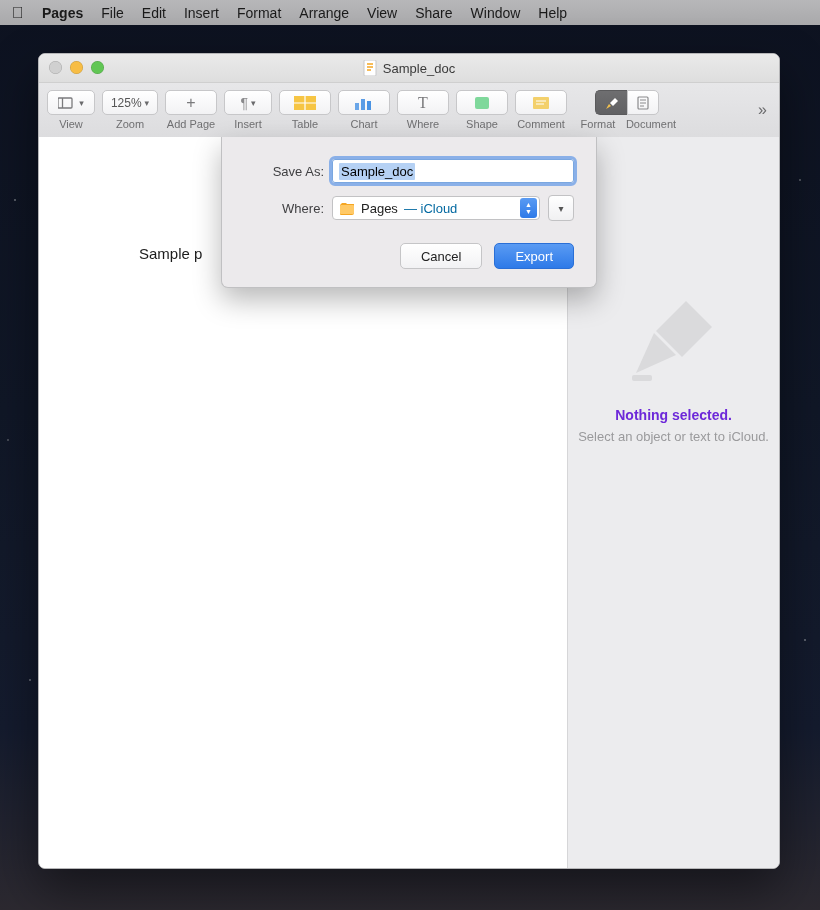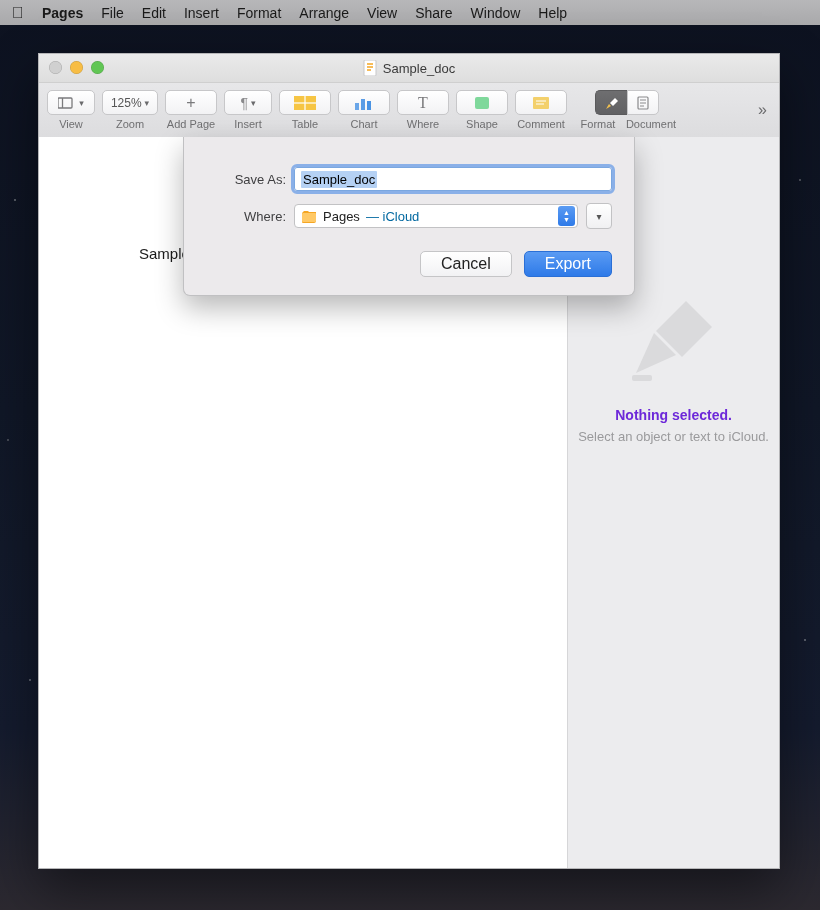--- a/index.html
+++ b/index.html
@@ -18,21 +18,21 @@
     pointer-events:none;}
   
   .menubar{position:absolute;top:0;left:0;right:0;height:25px;
     background:linear-gradient(#b7b7b9,#a9a9ab);display:flex;align-items:center;
     font-size:14px;color:#1a1a1a;padding:0 12px;gap:18px;}
   .menubar .apple{font-size:16px;line-height:1;}
   .menubar .app-name{font-weight:700;}
   .menubar span{cursor:default;}
   
   .window{position:absolute;top:53px;left:38px;right:40px;bottom:41px;
-    background:#f6f6f6;border:1px solid #b6b6b8;border-radius:0;overflow:hidden;
+    background:#f6f6f6;border:1px solid #b6b6b8;border-radius:7px;overflow:hidden;
     box-shadow:0 20px 50px rgba(0,0,0,.45);}
   .titlebar{height:28px;background:linear-gradient(#eaeaea,#dedede);
     display:flex;align-items:center;justify-content:center;position:relative;
     border-bottom:1px solid #cfcfcf;}
   .traffic{position:absolute;left:10px;top:7px;display:flex;gap:8px;}
   .traffic span{width:13px;height:13px;border-radius:50%;box-shadow:inset 0 0 0 .5px rgba(0,0,0,.2);}
   .tl-close{background:#d0d0d0;}
   .tl-min{background:#f7bd45;}
   .tl-max{background:#61c654;}
   .title{font-size:13px;color:#3a3a3a;display:flex;align-items:center;gap:6px;}
@@ -56,43 +56,43 @@
   .body{position:absolute;top:83px;bottom:0;left:0;right:0;display:flex;justify-content:space-between;}
   .page{flex:0 0 58%;background:#fff;box-shadow:inset -1px 0 0 #d6d6d8;padding:108px 0 0 100px;
     font-size:15px;color:#1c1c1c;}
   .inspector{flex:1;background:#ececee;display:flex;flex-direction:column;align-items:center;
     padding-top:156px;color:#8c8c8e;}
   .brush{width:96px;height:96px;margin-bottom:18px;}
   .nothing{font-weight:600;font-size:14px;color:#6d28d9;margin-bottom:6px;}
   .hint{font-size:13px;color:#9a9a9c;}
   
   .sheet{position:absolute;top:83px;left:50%;transform:translateX(-50%);
-    width:452px;background:#eceaec;border:1px solid #c0c0c2;border-top:none;
+    width:376px;background:#eceaec;border:1px solid #c0c0c2;border-top:none;
     border-bottom-left-radius:7px;border-bottom-right-radius:7px;
-    box-shadow:0 12px 28px rgba(0,0,0,.28);padding:30px 22px 18px;box-sizing:border-box;}
+    box-shadow:0 12px 28px rgba(0,0,0,.28);padding:22px 22px 18px;box-sizing:border-box;}
   .frow{display:flex;align-items:center;margin-bottom:12px;}
   .flabel{width:80px;text-align:right;font-size:13px;color:#3f3f41;margin-right:8px;}
   .ftext{flex:1;height:24px;border:1px solid #c2c2c4;border-radius:3px;
     padding:0 6px;font-size:13px;background:#fff;box-sizing:border-box;}
   .ftext.focus{outline:3px solid #8ab0e8;outline-offset:0;border-color:#7aa7e0;}
   .ftext.focus .sel{background:#b5d1f4;padding:1px 2px;border-radius:1px;}
   .where-select{flex:1;height:24px;border:1px solid #c2c2c4;border-radius:4px;
     background:#fff;display:flex;align-items:center;padding:0 2px 0 6px;font-size:13px;
     box-sizing:border-box;gap:6px;position:relative;}
   .where-select .loc{color:#222;}
   .where-select .dim{color:#0369a1;}
   .where-select .stepper{margin-left:auto;width:17px;height:20px;border-radius:3px;
     background:linear-gradient(#5a9bf3,#2e7ae8);display:flex;flex-direction:column;
     align-items:center;justify-content:center;color:#fff;font-size:7px;line-height:7px;}
   .expand-btn{width:24px;height:24px;border:1px solid #c2c2c4;border-radius:4px;
     background:linear-gradient(#ffffff,#f0f0f2);margin-left:8px;display:flex;
     align-items:center;justify-content:center;font-size:10px;color:#555;cursor:default;}
   .actions{display:flex;justify-content:flex-end;gap:12px;margin-top:22px;}
   .btn{height:24px;padding:0 20px;border-radius:5px;border:1px solid #c5c5c7;
-    background:linear-gradient(#ffffff,#f2f2f4);font-size:16px;color:#222;cursor:default;
+    background:linear-gradient(#ffffff,#f2f2f4);font-size:13px;color:#222;cursor:default;
     display:flex;align-items:center;}
   .btn.primary{background:linear-gradient(#5a9bf3,#2e7ae8);border-color:#2a6fd6;color:#fff;}
   .folder-icon{width:16px;height:13px;display:inline-block;}
 </style>
 </head>
 <body>
 <div class="desktop">
 
 <div class="menubar">
   <span class="apple"></span>

